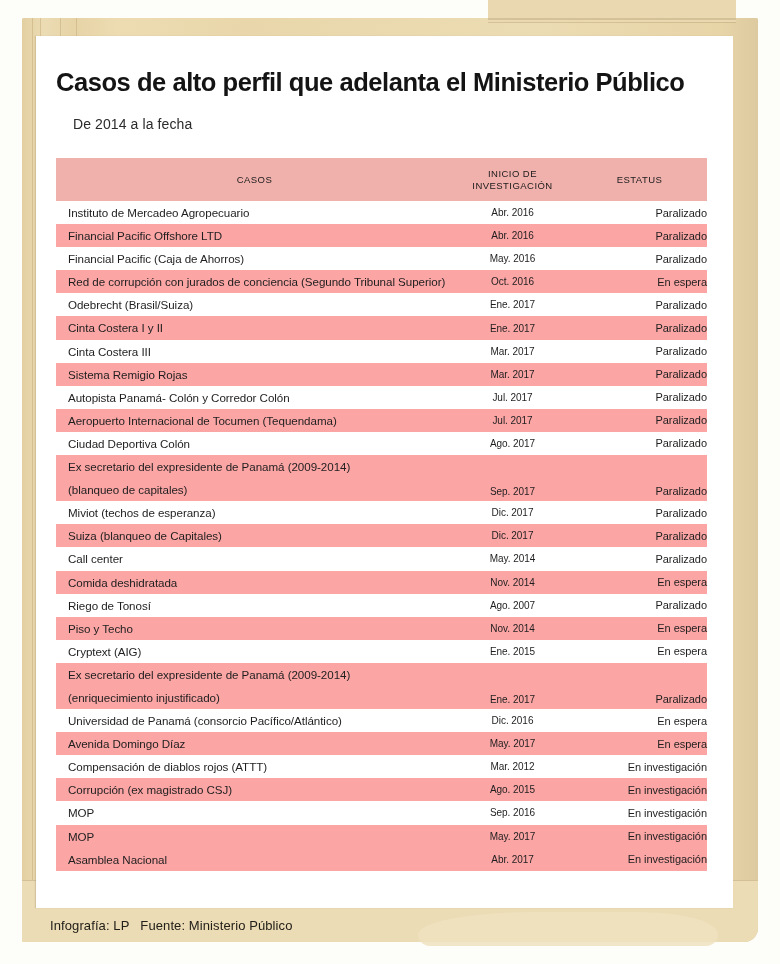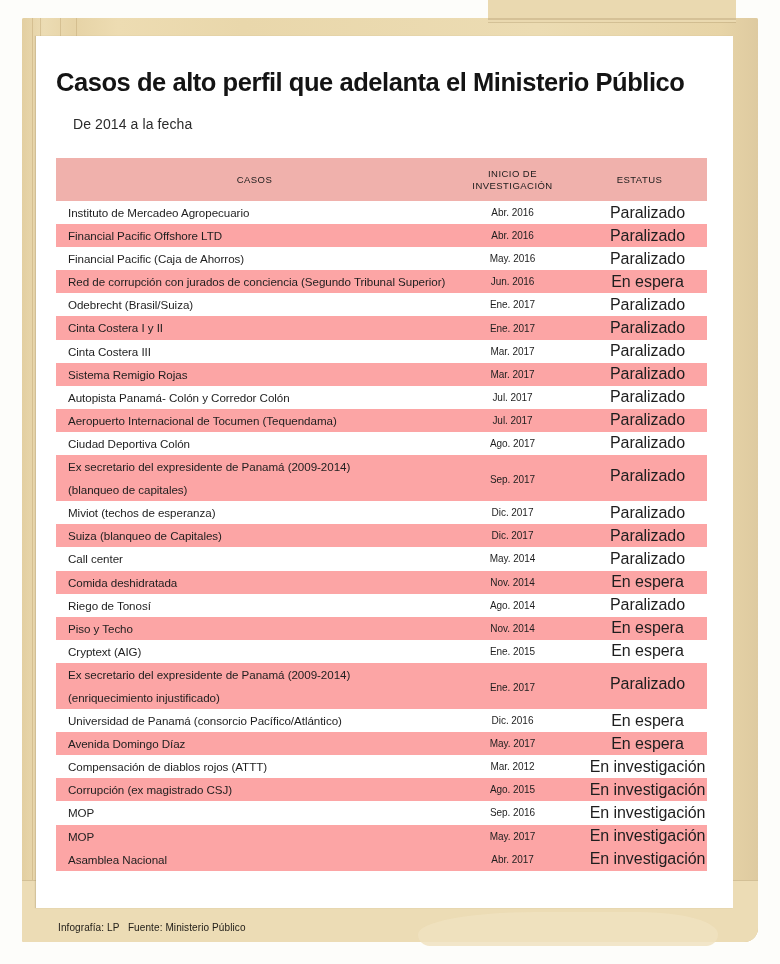--- a/index.html
+++ b/index.html
@@ -197,38 +197,38 @@
     line-height: 23.1px;
     height: 23.1px;
   }
   td.c-date {
     font-size: 10px;
     color: #1e1e1e;
     text-align: center;
     letter-spacing: -0.05px;
   }
   td.c-status {
-    font-size: 16px;
+    font-size: 11px;
     color: #1e1e1e;
-    text-align: center;
+    text-align: right;
     padding-left: 16px;
     letter-spacing: -0.05px;
   }
   
   tr.tall td.c-date, tr.tall td.c-status {
     vertical-align: bottom;
-    padding-bottom: 16px;
+    padding-bottom: 4px;
   }
 
   
   .footer {
     position: absolute;
-    left: 58px;
+    left: 50px;
     bottom: 31px;
-    font-size: 10px;
+    font-size: 13px;
     color: #23201a;
     letter-spacing: 0.1px;
     white-space: pre;
   }
 </style>
 </head>
 <body>
 
 <div id="canvas">
 
@@ -274,21 +274,21 @@
             <td class="c-date">Abr. 2016</td>
             <td class="c-status">Paralizado</td>
           </tr>
           <tr>
             <td class="c-case">Financial Pacific (Caja de Ahorros)</td>
             <td class="c-date">May. 2016</td>
             <td class="c-status">Paralizado</td>
           </tr>
           <tr class="shaded">
             <td class="c-case">Red de corrupción con jurados de conciencia (Segundo Tribunal Superior)</td>
-            <td class="c-date">Jun. 2016</td>
+            <td class="c-date">Oct. 2016</td>
             <td class="c-status">En espera</td>
           </tr>
           <tr>
             <td class="c-case">Odebrecht (Brasil/Suiza)</td>
             <td class="c-date">Ene. 2017</td>
             <td class="c-status">Paralizado</td>
           </tr>
           <tr class="shaded">
             <td class="c-case">Cinta Costera I y II</td>
             <td class="c-date">Ene. 2017</td>
@@ -342,21 +342,21 @@
             <td class="c-date">May. 2014</td>
             <td class="c-status">Paralizado</td>
           </tr>
           <tr class="shaded">
             <td class="c-case">Comida deshidratada</td>
             <td class="c-date">Nov. 2014</td>
             <td class="c-status">En espera</td>
           </tr>
           <tr>
             <td class="c-case">Riego de Tonosí</td>
-            <td class="c-date">Ago. 2014</td>
+            <td class="c-date">Ago. 2007</td>
             <td class="c-status">Paralizado</td>
           </tr>
           <tr class="shaded">
             <td class="c-case">Piso y Techo</td>
             <td class="c-date">Nov. 2014</td>
             <td class="c-status">En espera</td>
           </tr>
           <tr>
             <td class="c-case">Cryptext (AIG)</td>
             <td class="c-date">Ene. 2015</td>

